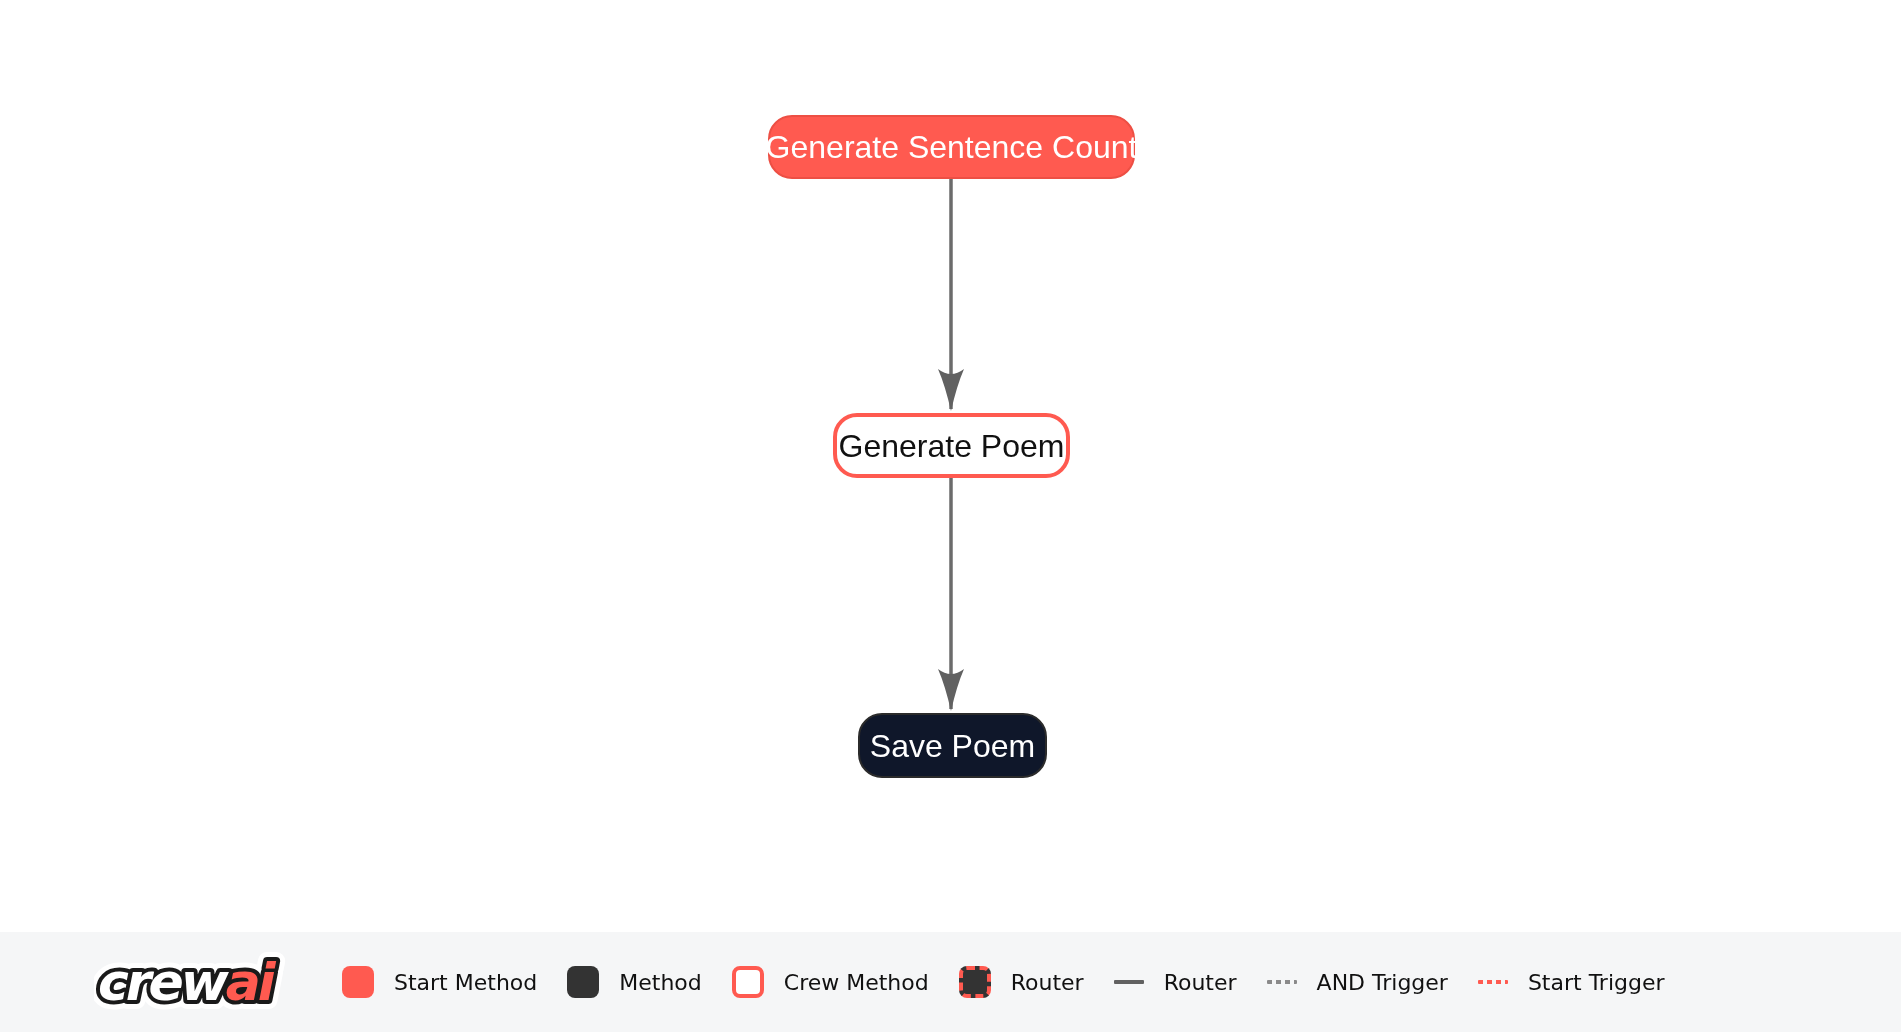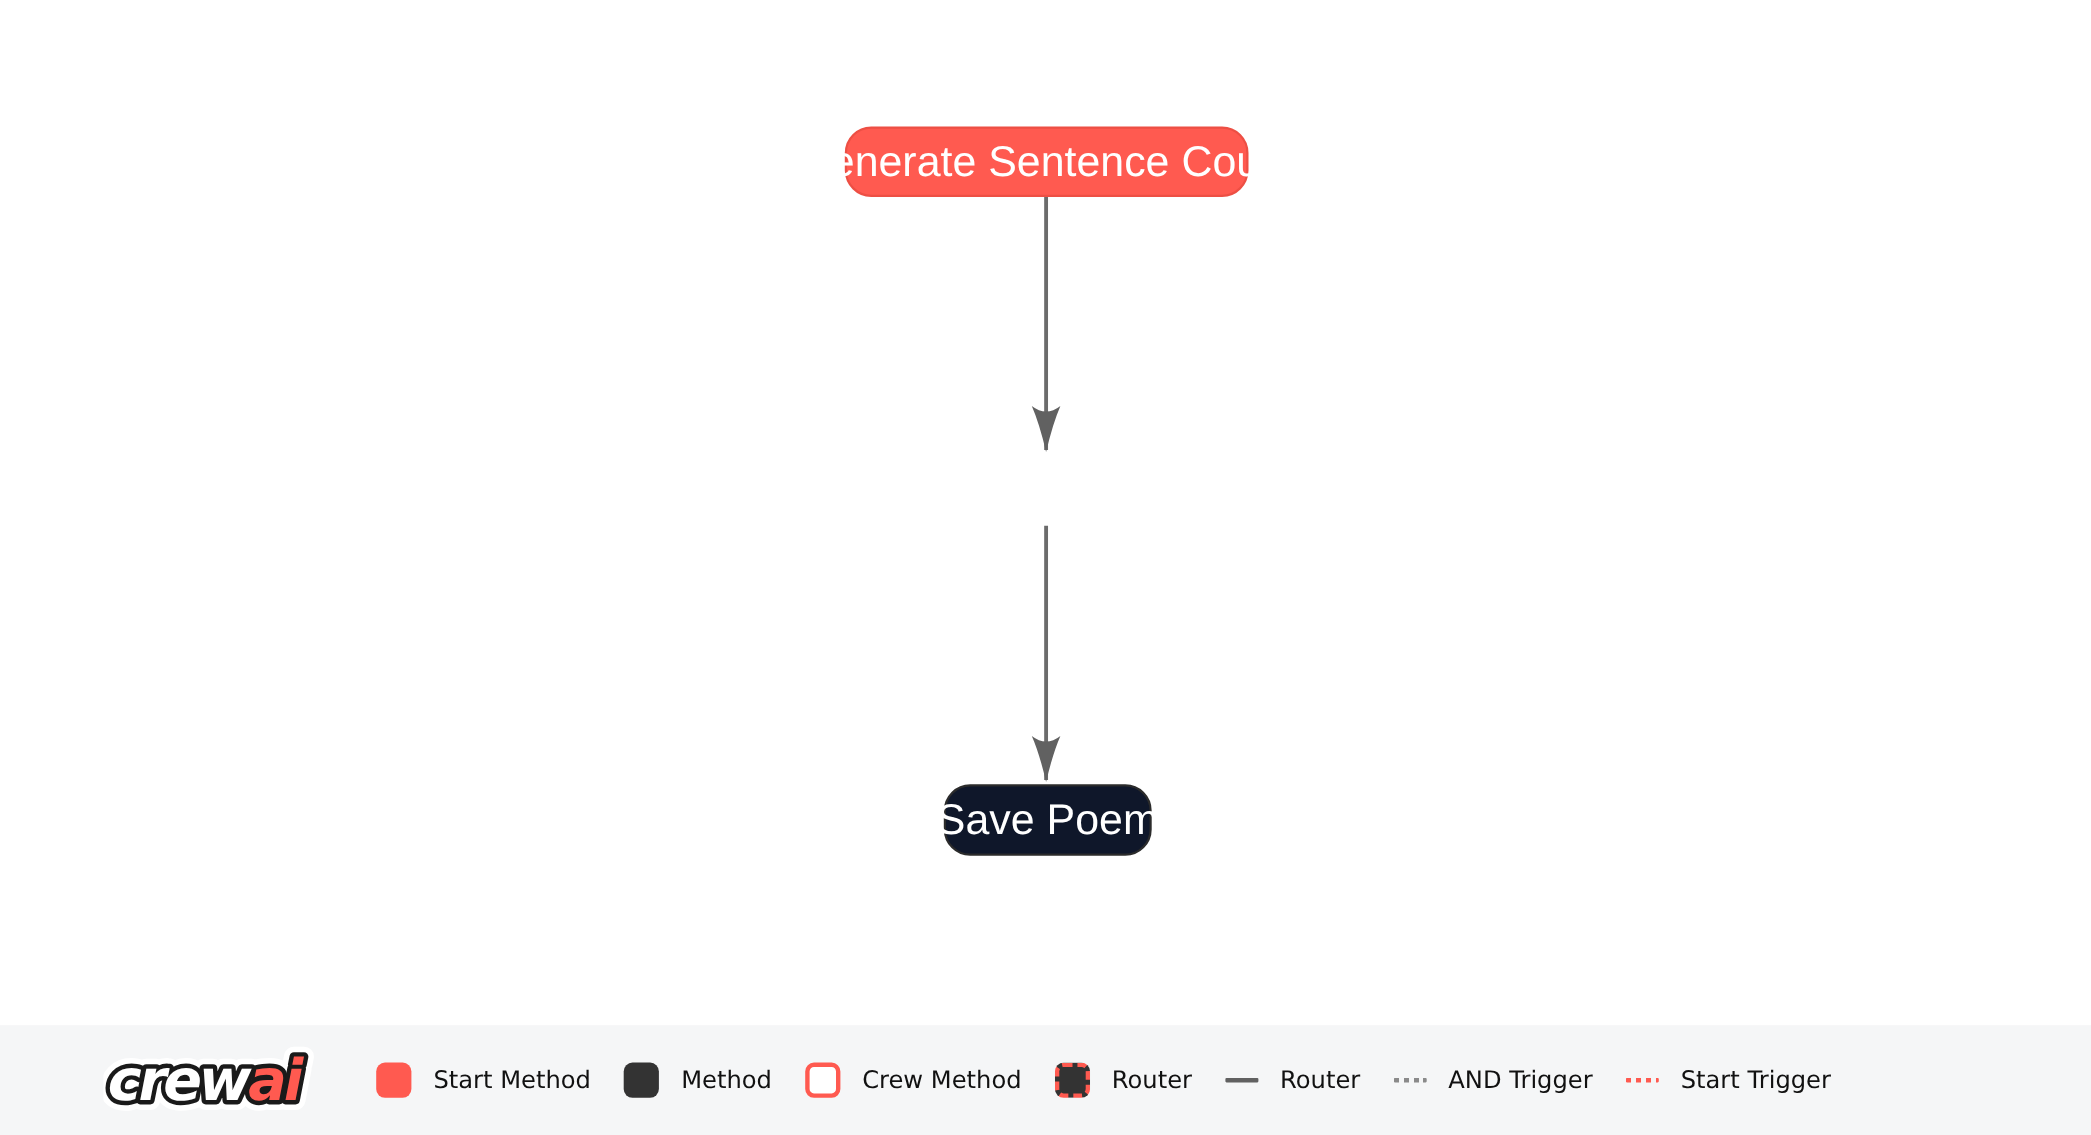--- a/index.html
+++ b/index.html
@@ -29,21 +29,21 @@
     left: 0; top: 0;
     pointer-events: none;
   }
   .node {
     position: absolute;
     box-sizing: border-box;
     display: flex;
     align-items: center;
     justify-content: center;
     border-radius: 24px;
-    font-size: 39px;
+    font-size: 32px;
     line-height: 1;
     white-space: nowrap;
     cursor: pointer;
     user-select: none;
   }
   .node-start {
     left: 768px; top: 115px;
     width: 367px; height: 64px;
     background: #ff5a50;
     border: 2px solid #ed4f44;
@@ -121,20 +121,21 @@
 
       <line x1="951" y1="179" x2="951" y2="409" stroke="#6b6b6b" stroke-width="3.5"></line>
       <path d="M 951 411 Q 945 385 938 369 Q 951 379 964 369 Q 957 385 951 411 Z" fill="#616161"></path>
 
       <line x1="951" y1="478" x2="951" y2="709" stroke="#6b6b6b" stroke-width="3.5"></line>
       <path d="M 951 711 Q 945 685 938 669 Q 951 679 964 669 Q 957 685 951 711 Z" fill="#616161"></path>
     </svg>
 
     <div class="node node-start">Generate Sentence Count</div>
 
+    <div class="node node-crew">Generate Poem</div>
 
     <div class="node node-method">Save Poem</div>
   </div>
 
   <div class="legend">
 
     <svg class="logo-svg" width="218" height="76" viewBox="0 0 218 76">
 
       <text x="4" y="56" font-family="DejaVu Sans, sans-serif" font-size="52" font-weight="bold" font-style="italic" letter-spacing="-3" stroke="#ffffff" stroke-width="18" stroke-linejoin="round" fill="none"><tspan>crew</tspan><tspan>ai</tspan></text>
 

